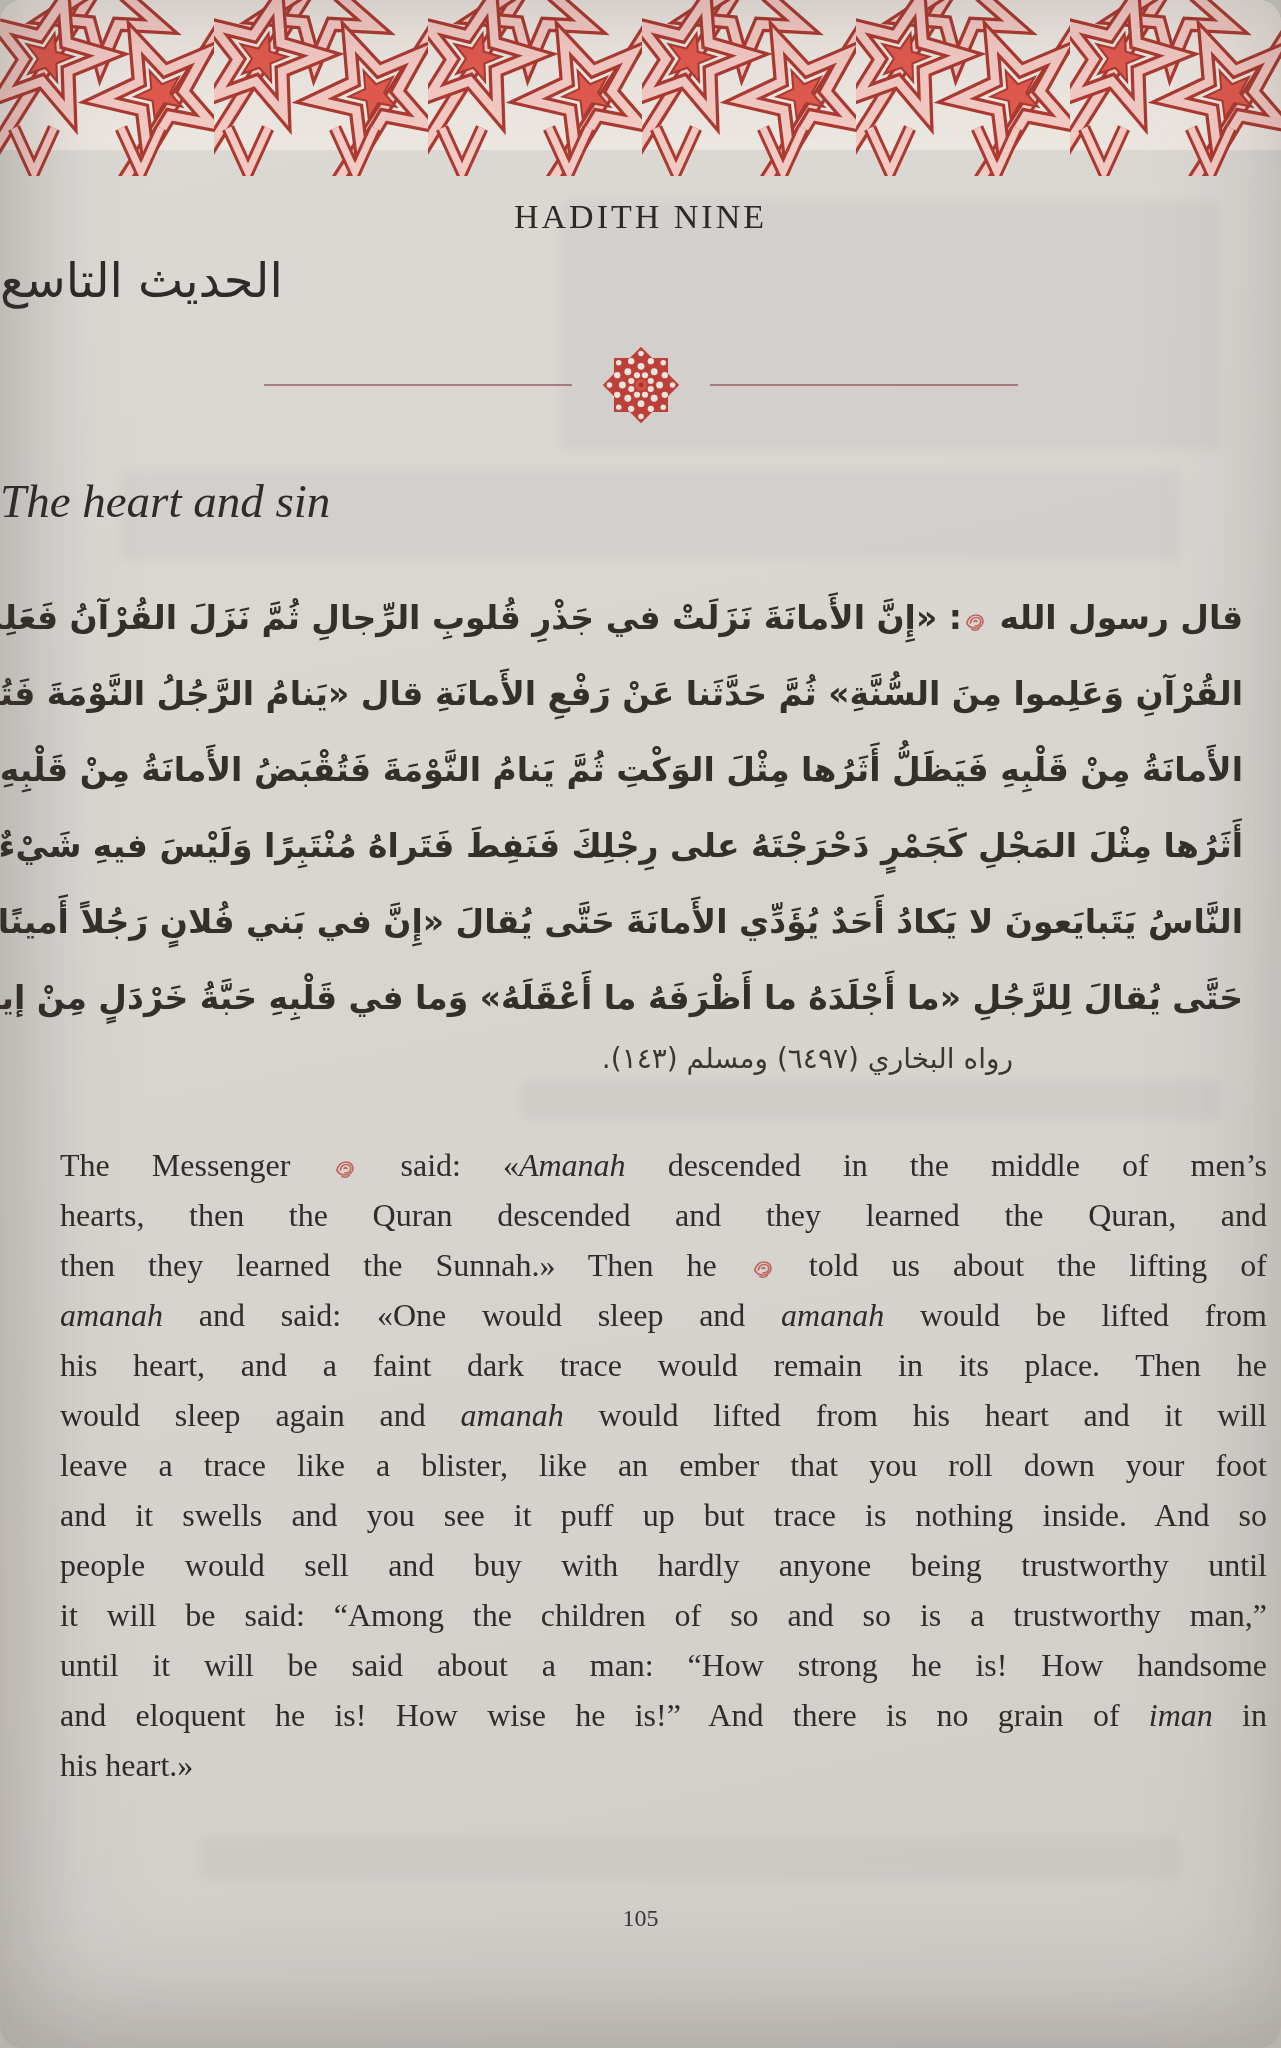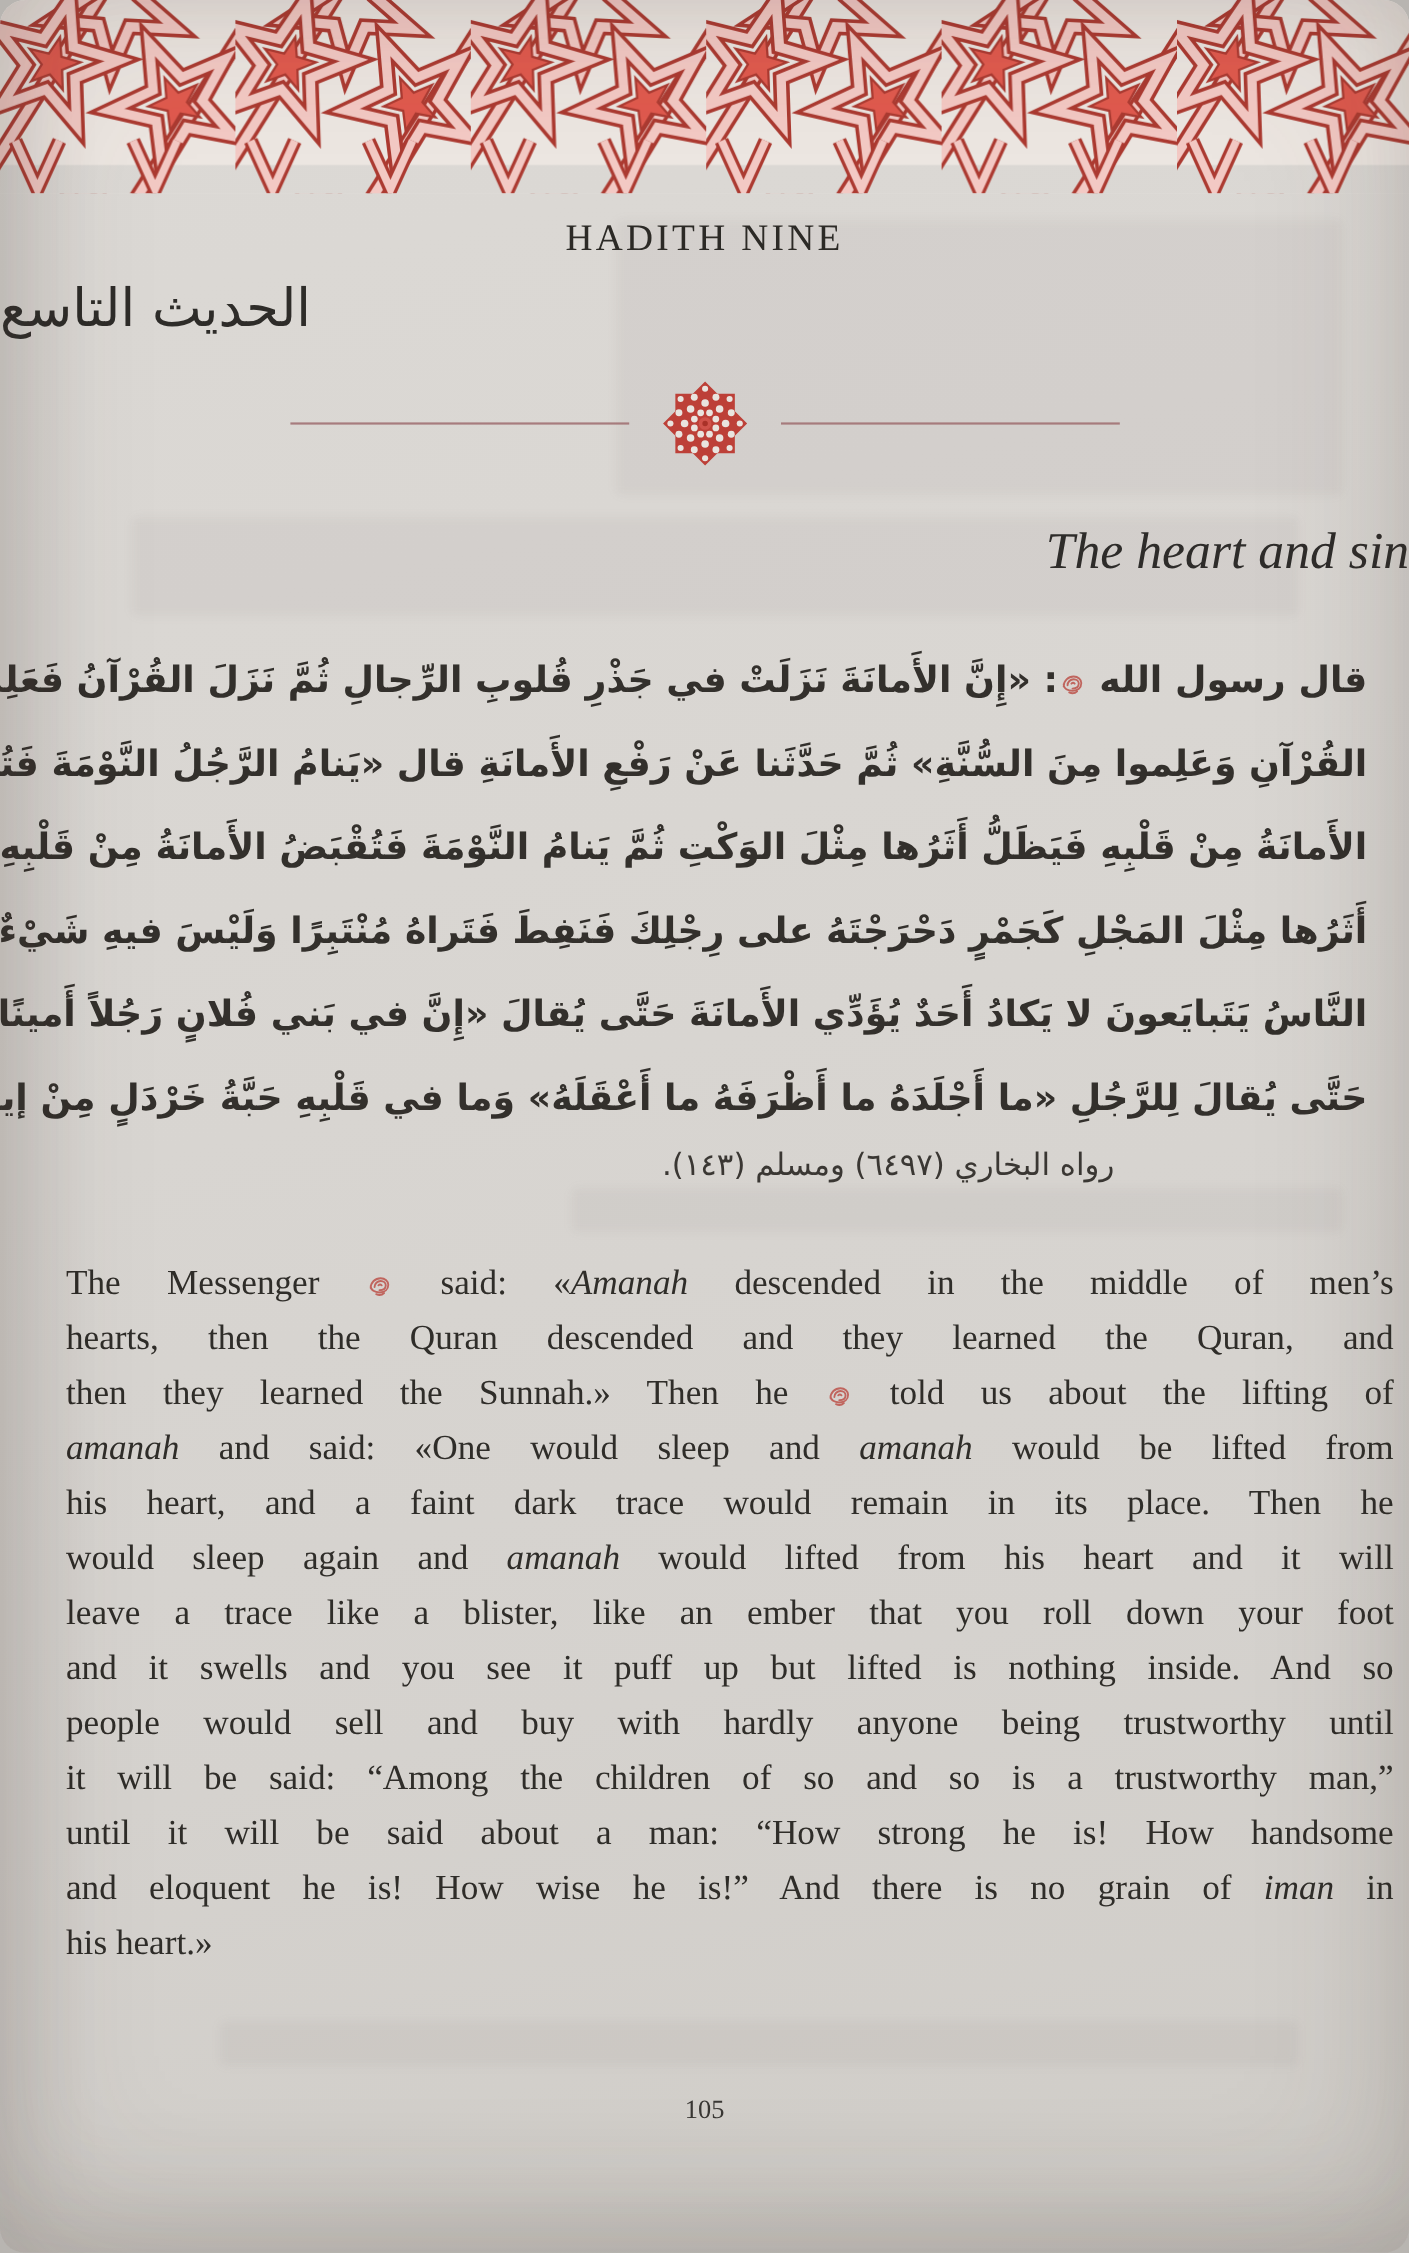--- a/index.html
+++ b/index.html
@@ -31,21 +31,21 @@
     text-align:left;font-size:48px;font-weight:400;color:#2e2c29;margin:0;
     font-family:"DejaVu Sans",sans-serif;
   }
   .divider{
     position:absolute;top:338px;left:0;width:100%;height:94px;
     display:flex;align-items:center;justify-content:center;gap:26px;
   }
   .rule{display:inline-block;width:308px;height:2px;background:#9d6c6e;opacity:.85;}
   .subtitle{
     position:absolute;top:474px;left:0;width:100%;
-    text-align:right;font-style:italic;font-size:47px;color:#2e2c2a;
+    text-align:left;font-style:italic;font-size:47px;color:#2e2c2a;
   }
 
   .arabic-block{
     position:absolute;top:580px;left:0;width:100%;
     padding:0 38px 0 36px;box-sizing:border-box;
     direction:rtl;
     font-family:"DejaVu Sans",sans-serif;
     font-weight:700;font-size:33px;color:#33302c;
   }
   .ar-line{
@@ -211,21 +211,21 @@
         <path d="M4 14c0-5.2 4-9 9-9 4.2 0 7 2.8 7 6 0 4.2-3.2 7-8 7-4.2 0-8-2-8-6"></path>
         <path d="M7.5 13c0-3 2.6-5.5 5.5-5.5 2.8 0 4.7 1.8 4.7 3.9 0 2.8-2.2 4.6-5.7 4.6"></path>
         <path d="M9 19.5c2.2 1 5.3.8 7.2-1"></path>
         <path d="M11 11.5c.8-.8 2.2-.8 3 0"></path>
       </g>
     </svg><span> told us about the lifting of</span></div>
       <div class="en-line"><span class="it">amanah</span><span> and said: «One would sleep and </span><span class="it">amanah</span><span> would be lifted from</span></div>
       <div class="en-line"><span>his heart, and a faint dark trace would remain in its place. Then he</span></div>
       <div class="en-line"><span>would sleep again and </span><span class="it">amanah</span><span> would lifted from his heart and it will</span></div>
       <div class="en-line"><span>leave a trace like a blister, like an ember that you roll down your foot</span></div>
-      <div class="en-line"><span>and it swells and you see it puff up but lifted is nothing inside. And so</span></div>
+      <div class="en-line"><span>and it swells and you see it puff up but trace is nothing inside. And so</span></div>
       <div class="en-line"><span>people would sell and buy with hardly anyone being trustworthy until</span></div>
       <div class="en-line"><span>it will be said: “Among the children of so and so is a trustworthy man,”</span></div>
       <div class="en-line"><span>until it will be said about a man: “How strong he is! How handsome</span></div>
       <div class="en-line"><span>and eloquent he is! How wise he is!” And there is no grain of </span><span class="it">iman</span><span> in</span></div>
       <div class="en-line last"><span>his heart.»</span></div>
     </div>
 
   <div class="page-number">105</div>
 
   <div class="vignette"></div>

